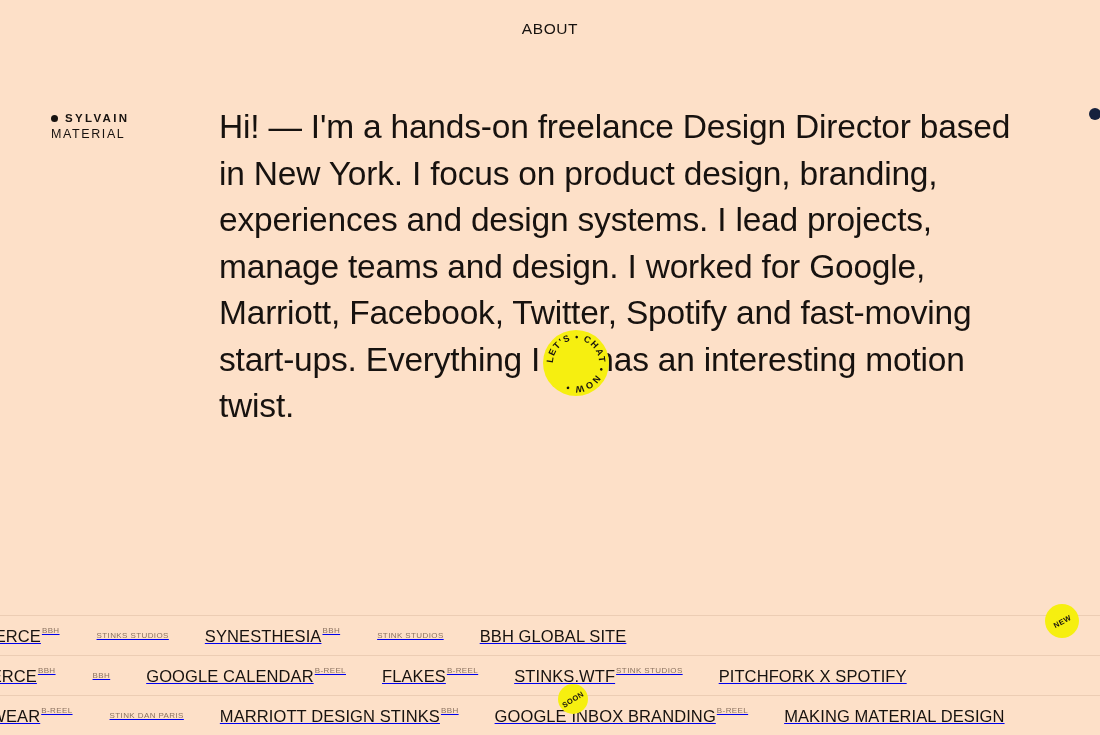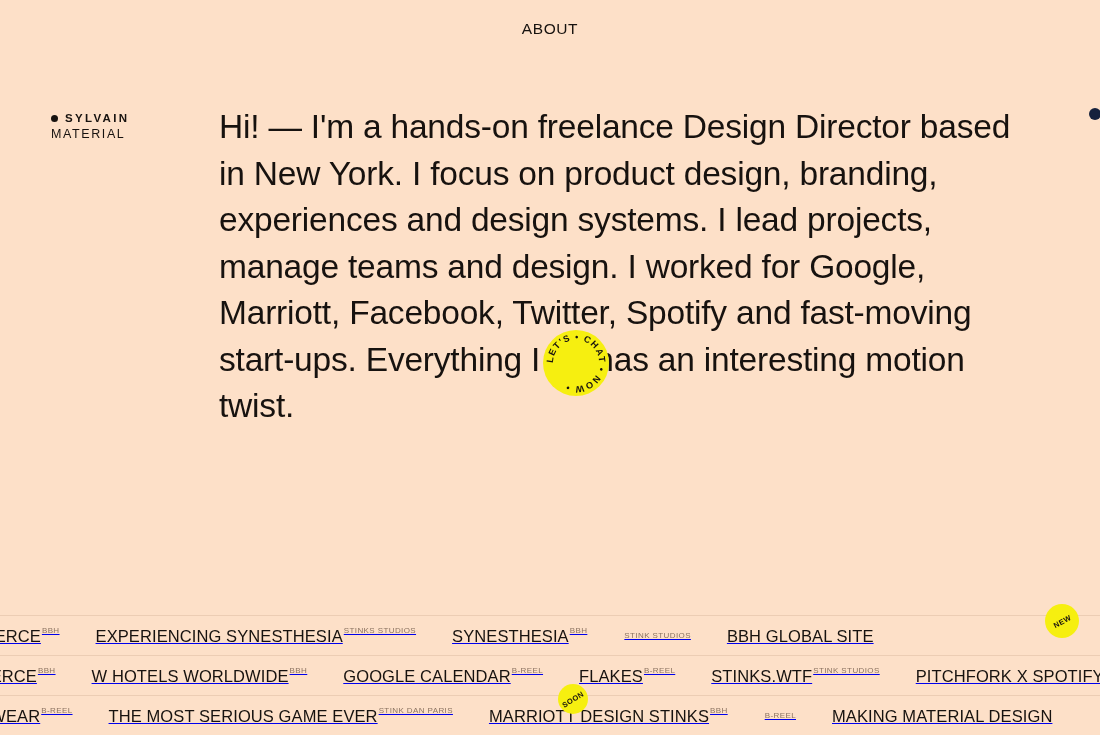--- a/index.html
+++ b/index.html
@@ -233,21 +233,20 @@
 <div class="cursor-dot"></div>
 
 <div class="projects">
   <div class="prow prow1">
     <div class="prow-inner">
         <a class="pitem" href="#">
           <span class="pname">COMMERCE</span>
           <span class="pclient">BBH</span>
         </a>
         <a class="pitem" href="#">
-          <span class="pname">EXPERIENCING SYNESTHESIA</span>
           <span class="pclient">STINKS STUDIOS</span>
         </a>
         <a class="pitem" href="#">
           <span class="pname">SYNESTHESIA</span>
           <span class="pclient">BBH</span>
         </a>
         <a class="pitem" href="#">
           <span class="pclient">STINK STUDIOS</span>
         </a>
         <a class="pitem" href="#">
@@ -255,21 +254,20 @@
         </a>
       </div>
   </div>
   <div class="prow prow2">
     <div class="prow-inner">
         <a class="pitem" href="#">
           <span class="pname">COMMERCE</span>
           <span class="pclient">BBH</span>
         </a>
         <a class="pitem" href="#">
-          <span class="pname">W HOTELS WORLDWIDE</span>
           <span class="pclient">BBH</span>
         </a>
         <a class="pitem" href="#">
           <span class="pname">GOOGLE CALENDAR</span>
           <span class="pclient">B-REEL</span>
         </a>
         <a class="pitem" href="#">
           <span class="pname">FLAKES</span>
           <span class="pclient">B-REEL</span>
         </a>
@@ -282,28 +280,28 @@
         </a>
       </div>
   </div>
   <div class="prow prow3">
     <div class="prow-inner">
         <a class="pitem" href="#">
           <span class="pname">OID WEAR</span>
           <span class="pclient">B-REEL</span>
         </a>
         <a class="pitem" href="#">
-          <span class="pname">THE MOST SERIOUS GAME EVER</span>
           <span class="pclient">STINK DAN PARIS</span>
         </a>
         <a class="pitem" href="#">
           <span class="pname">MARRIOTT DESIGN STINKS</span>
           <span class="pclient">BBH</span>
         </a>
         <a class="pitem" href="#">
+          <span class="pname">GOOGLE INBOX BRANDING</span>
           <span class="pclient">B-REEL</span>
         </a>
         <a class="pitem" href="#">
           <span class="pname">MAKING MATERIAL DESIGN</span>
         </a>
       </div>
   </div>
 </div>
 
 <div class="badge-mini badge-new">

